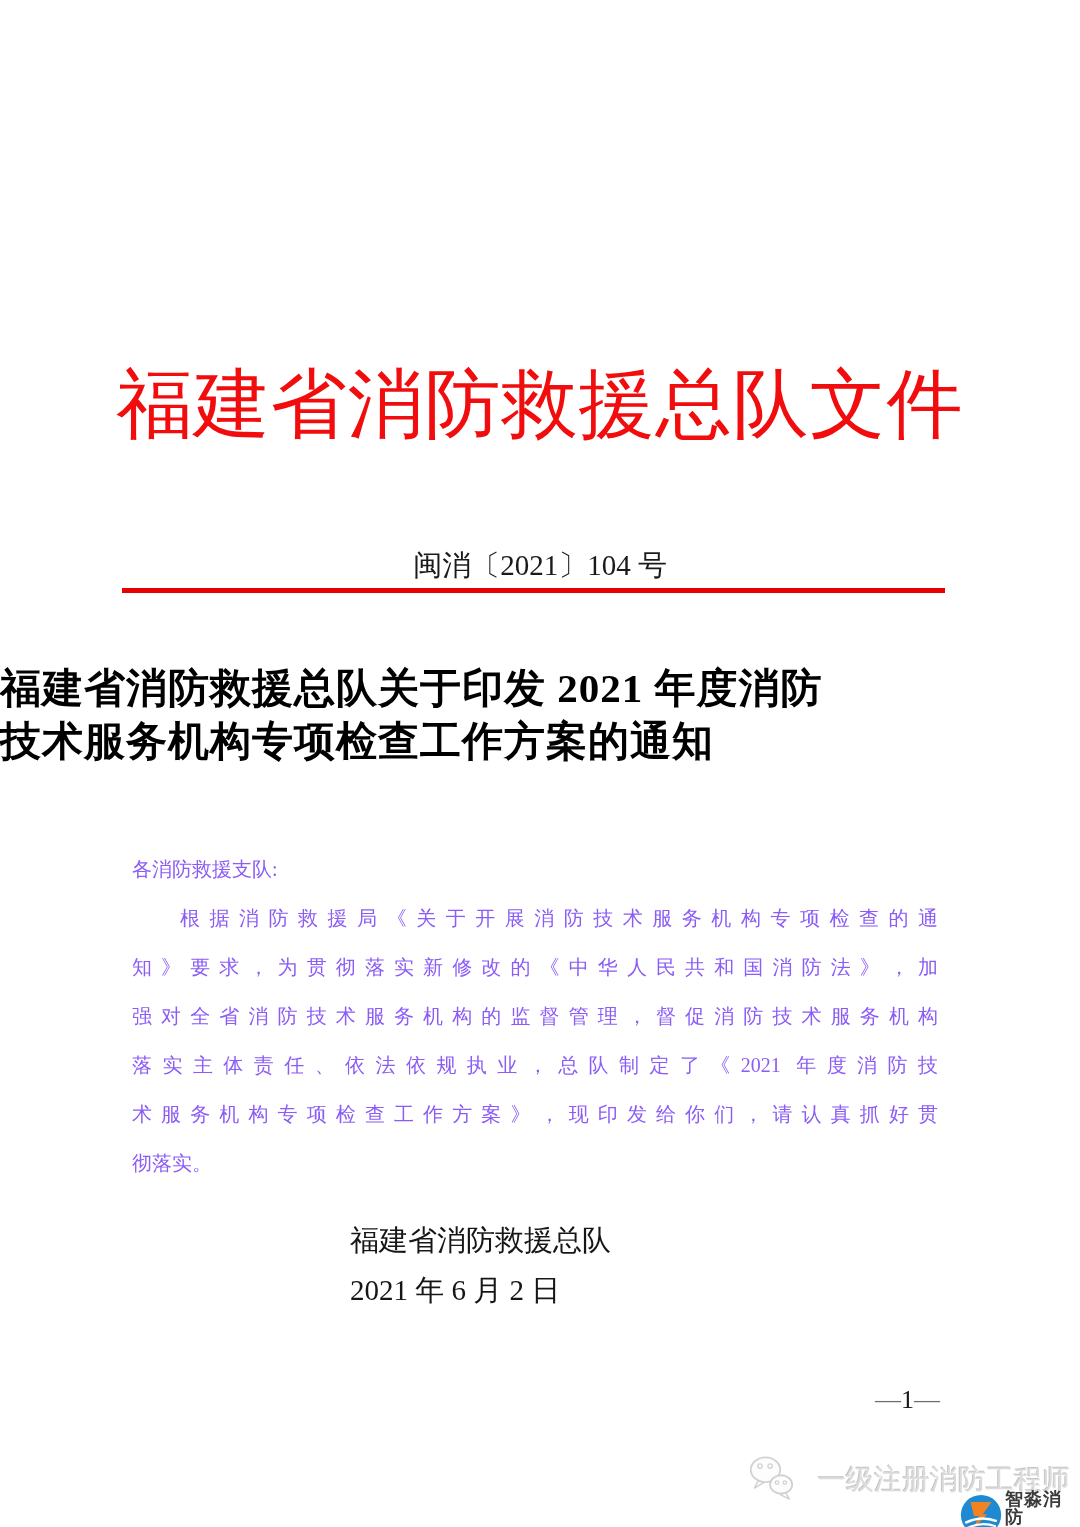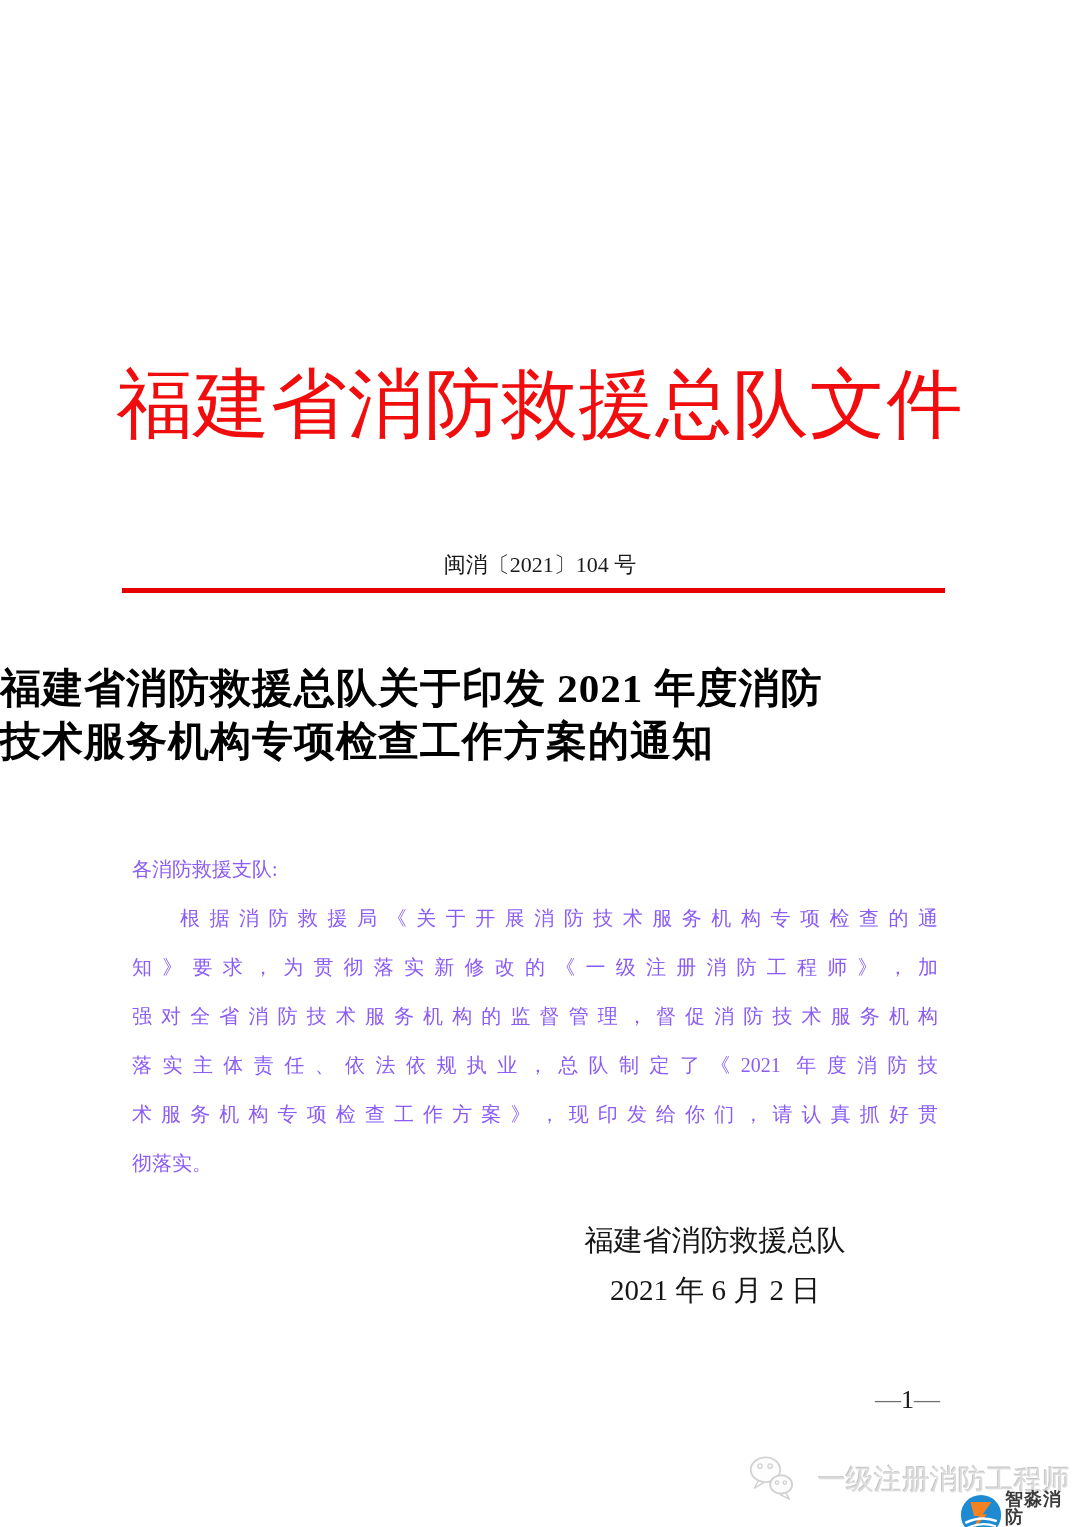--- a/index.html
+++ b/index.html
@@ -19,21 +19,21 @@
     font-size:76px;line-height:92px;
     color:#f10d0d;
     font-weight:400;
     letter-spacing:1px;
     white-space:nowrap;
   }
   
   .doc-number{
     position:absolute;top:548px;left:0;width:100%;
     text-align:center;
-    font-size:22px;line-height:34px;
+    font-size:29px;line-height:34px;
     color:#1a1a1a;
   }
   
   .red-line{
     position:absolute;top:588px;left:122px;
     width:823px;height:5px;
     background:#e60000;
   }
   
   .doc-title{
@@ -50,21 +50,20 @@
     font-size:20px;line-height:49px;
     color:#8b5cf6;
     margin-top:28px;
   }
   .body-line{width:806px;}
   .j{text-align:justify;text-align-last:justify;}
   .indent{text-indent:48px;}
   
   .sig-block{
     position:absolute;top:1215px;left:350px;width:730px;
-    text-align:center;
     font-size:29px;line-height:50px;
     color:#161616;
   }
   
   .page-num{
     position:absolute;top:1386px;right:140px;
     font-size:26px;line-height:28px;
     color:#1a1a1a;
     white-space:nowrap;
   }
@@ -109,21 +108,21 @@
   <div class="red-line"></div>
 
   <div class="doc-title">
     <div>福建省消防救援总队关于印发 2021 年度消防</div>
     <div>技术服务机构专项检查工作方案的通知</div>
   </div>
 
   <div class="body-block">
     <div class="body-line">各消防救援支队:</div>
     <div class="body-line j indent">根据消防救援局《关于开展消防技术服务机构专项检查的通</div>
-    <div class="body-line j">知》要求，为贯彻落实新修改的《一级注册消防工程师》，加</div>
+    <div class="body-line j">知》要求，为贯彻落实新修改的《中华人民共和国消防法》，加</div>
     <div class="body-line j">强对全省消防技术服务机构的监督管理，督促消防技术服务机构</div>
     <div class="body-line j">落实主体责任、依法依规执业，总队制定了《2021 年度消防技</div>
     <div class="body-line j">术服务机构专项检查工作方案》，现印发给你们，请认真抓好贯</div>
     <div class="body-line">彻落实。</div>
   </div>
 
   <div class="sig-block">
     <div>福建省消防救援总队</div>
     <div>2021 年 6 月 2 日</div>
   </div>

